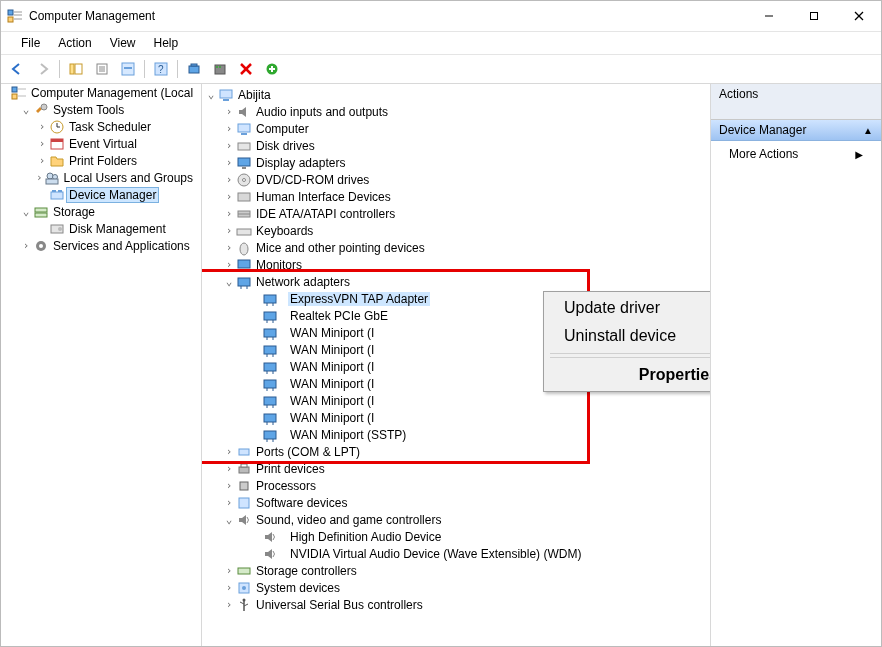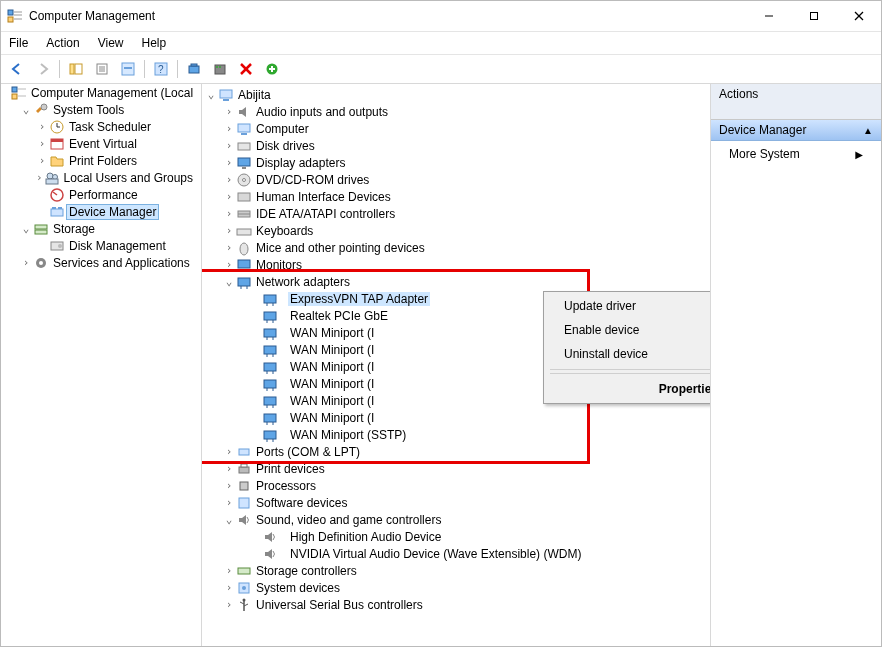--- a/index.html
+++ b/index.html
@@ -16,21 +16,21 @@
   }
   html,body{margin:0;padding:0;font-family:"Segoe UI",Arial,sans-serif;font-size:12px;color:#000;background:#fff;}
   .window{width:882px;height:647px;display:flex;flex-direction:column;border:1px solid #bbb;box-sizing:border-box;overflow:hidden;position:relative;}
   
   .titlebar{height:30px;display:flex;align-items:center;padding-left:6px;border-bottom:1px solid #e5e5e5;}
   .titlebar .app-icon{width:16px;height:16px;margin-right:6px;}
   .titlebar .title{flex:1;font-size:12px;}
   .winbtns{display:flex;height:100%;}
   .winbtns>div{width:45px;display:flex;align-items:center;justify-content:center;font-size:13px;font-family:sans-serif;}
   
-  .menubar{height:22px;display:flex;align-items:center;padding:0 0;gap:2px;border-bottom:1px solid #e5e5e5;}
+  .menubar{height:22px;display:flex;align-items:center;padding:0 12px;gap:2px;border-bottom:1px solid #e5e5e5;}
   .menubar .menu{padding:2px 8px;}
   
   .toolbar{height:28px;display:flex;align-items:center;padding:0 4px;gap:2px;border-bottom:1px solid var(--border-light);}
   .toolbar .btn{width:22px;height:22px;display:flex;align-items:center;justify-content:center;border:1px solid transparent;border-radius:2px;}
   .toolbar .sep{width:1px;height:18px;background:#cacaca;margin:0 2px;}
   
   .panes{flex:1;display:flex;min-height:0;}
   .left{width:200px;border-right:1px solid var(--border-light);overflow-x:scroll;overflow-y:hidden;}
   .center{flex:1;border-right:1px solid var(--border-light);overflow-y:scroll;overflow-x:hidden;position:relative;}
   .right{width:170px;display:flex;flex-direction:column;}
@@ -47,21 +47,21 @@
   .in1{padding-left:18px;}
   .in2{padding-left:34px;}
   .cin0{padding-left:2px;}
   .cin1{padding-left:20px;}
   .cin2{padding-left:38px;gap:8px;}
   
   .center-inner{padding-top:2px;}
   
   .redbox{position:absolute;border:3px solid var(--red);box-sizing:border-box;pointer-events:none;}
   
-  .ctxmenu{position:absolute;background:var(--menu-bg);border:1px solid #a0a0a0;box-shadow:2px 2px 3px rgba(0,0,0,.25);font-size:12px;min-width:190px;padding:2px;}
+  .ctxmenu{position:absolute;background:var(--menu-bg);border:1px solid #a0a0a0;box-shadow:2px 2px 3px rgba(0,0,0,.25);font-size:16px;min-width:190px;padding:2px;}
   .ctxmenu .item{padding:5px 18px;white-space:nowrap;}
   .ctxmenu .csep{height:1px;background:#cfcfcf;margin:3px 4px;}
   .ctxmenu .item.bold{font-weight:700;text-align:right;}
   
   .right .hdr{height:36px;background:var(--action-header);border-bottom:1px solid #c8c8c8;padding:3px 8px;font-weight:400;box-sizing:border-box;}
   .right .section{background:linear-gradient(#cfe4ff,#9ec3f2);border-bottom:1px solid #8bb2df;padding:3px 8px;display:flex;align-items:center;justify-content:space-between;}
   .right .arrow{font-size:10px;}
   .right .sub{padding:6px 18px;display:flex;align-items:center;justify-content:space-between;}
   
   svg{display:block;}
@@ -246,30 +246,20 @@
                 <circle cx="11" cy="7" r="2.5" fill="#cde" stroke="#678"></circle>
                 <rect x="2" y="9" width="12" height="5" fill="#cde" stroke="#678"></rect>
               </svg>
             </span>
             <span class="lbl">Local Users and Groups</span>
           </div>
           <div class="node in2">
             <span class="exp none"></span>
             <span class="icn">
               <svg width="16" height="16">
-                <circle cx="8" cy="8" r="6" fill="none" stroke="#c44" stroke-width="1.5"></circle>
-                <line x1="8" y1="8" x2="4" y2="5" stroke="#c44" stroke-width="1.5"></line>
-              </svg>
-            </span>
-            <span class="lbl">Performance</span>
-          </div>
-          <div class="node in2">
-            <span class="exp none"></span>
-            <span class="icn">
-              <svg width="16" height="16">
                 <rect x="2" y="5" width="12" height="7" fill="#cfe4ff" stroke="#6aa0db"></rect>
                 <rect x="3" y="3" width="4" height="2" fill="#6aa0db"></rect>
                 <rect x="9" y="3" width="4" height="2" fill="#6aa0db"></rect>
               </svg>
             </span>
             <span class="lbl sel">Device Manager</span>
           </div>
           <div class="node in1">
             <span class="exp ">⌄</span>
             <span class="icn">
@@ -618,34 +608,33 @@
                   <line x1="8" y1="9" x2="12" y2="7" stroke="#555"></line>
                 </svg>
               </span>
               <span class="lbl">Universal Serial Bus controllers</span>
             </div>
           </div>
       </div>
 
       <div class="ctxmenu" id="ctxmenu" style="left:341px;top:207px;">
           <div class="item">Update driver</div>
-          <div class="item">Enable device</div>
           <div class="item">Uninstall device</div>
           <div class="csep"></div>
           <div class="csep"></div>
           <div class="item bold">Properties</div>
         </div>
     </div>
 
     <div class="right">
       <div class="hdr">Actions</div>
       <div class="section">
         <span>Device Manager</span>
         <span class="arrow">▲</span>
       </div>
       <div class="sub">
-        <span>More System</span>
+        <span>More Actions</span>
         <span class="arrow">▶</span>
       </div>
     </div>
 
   </div>
 </div>
 
 </body></html>

